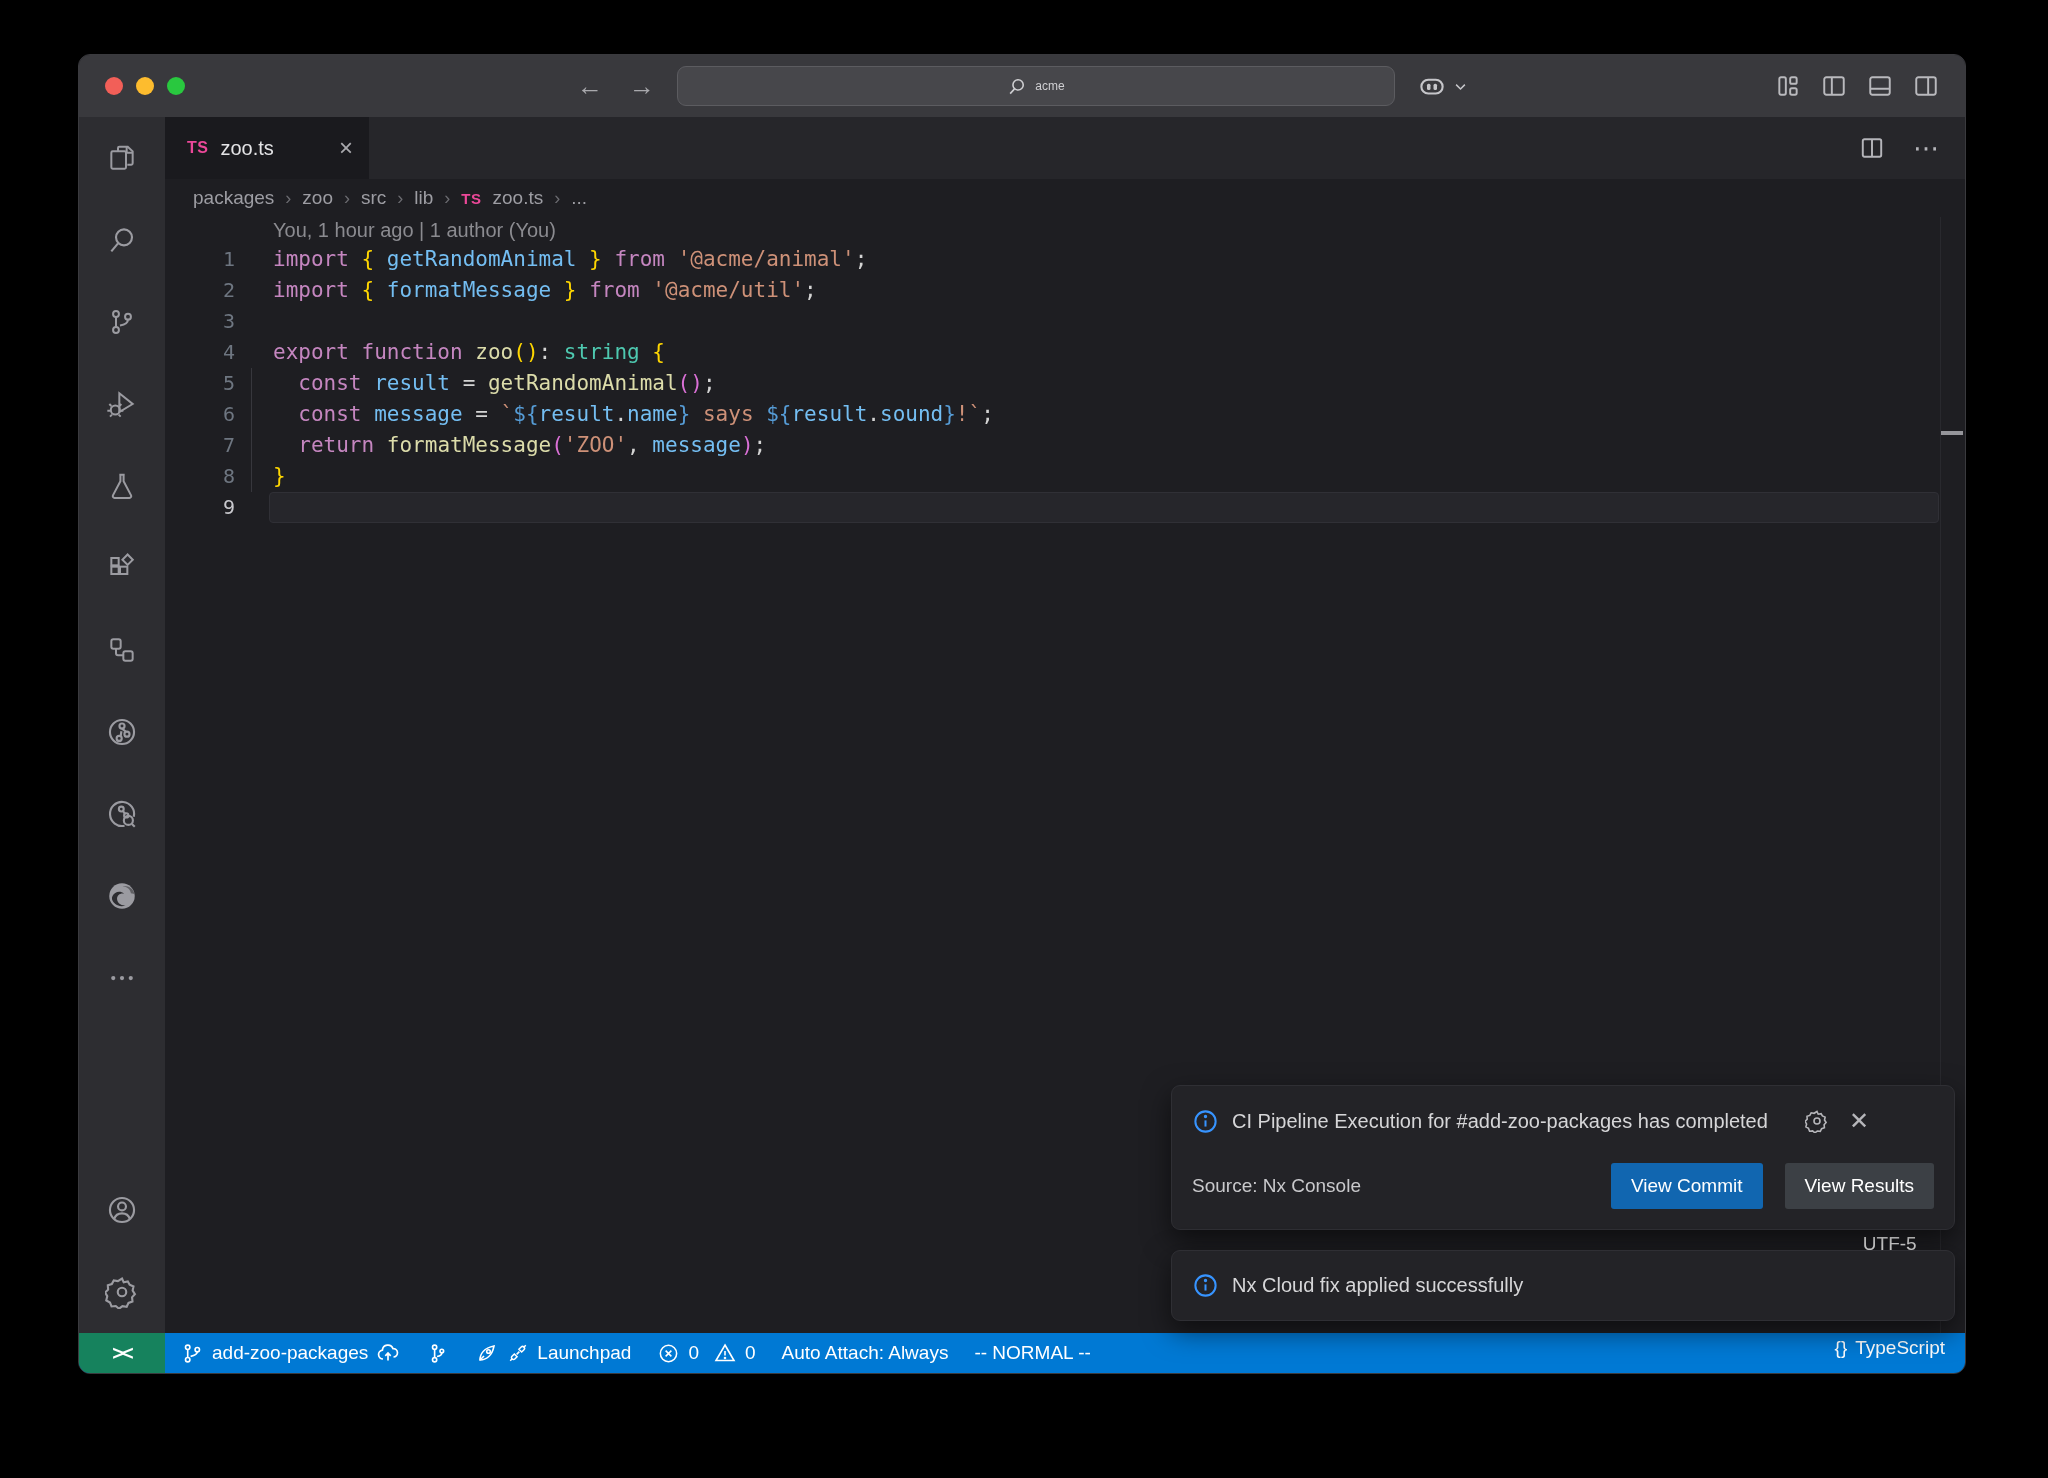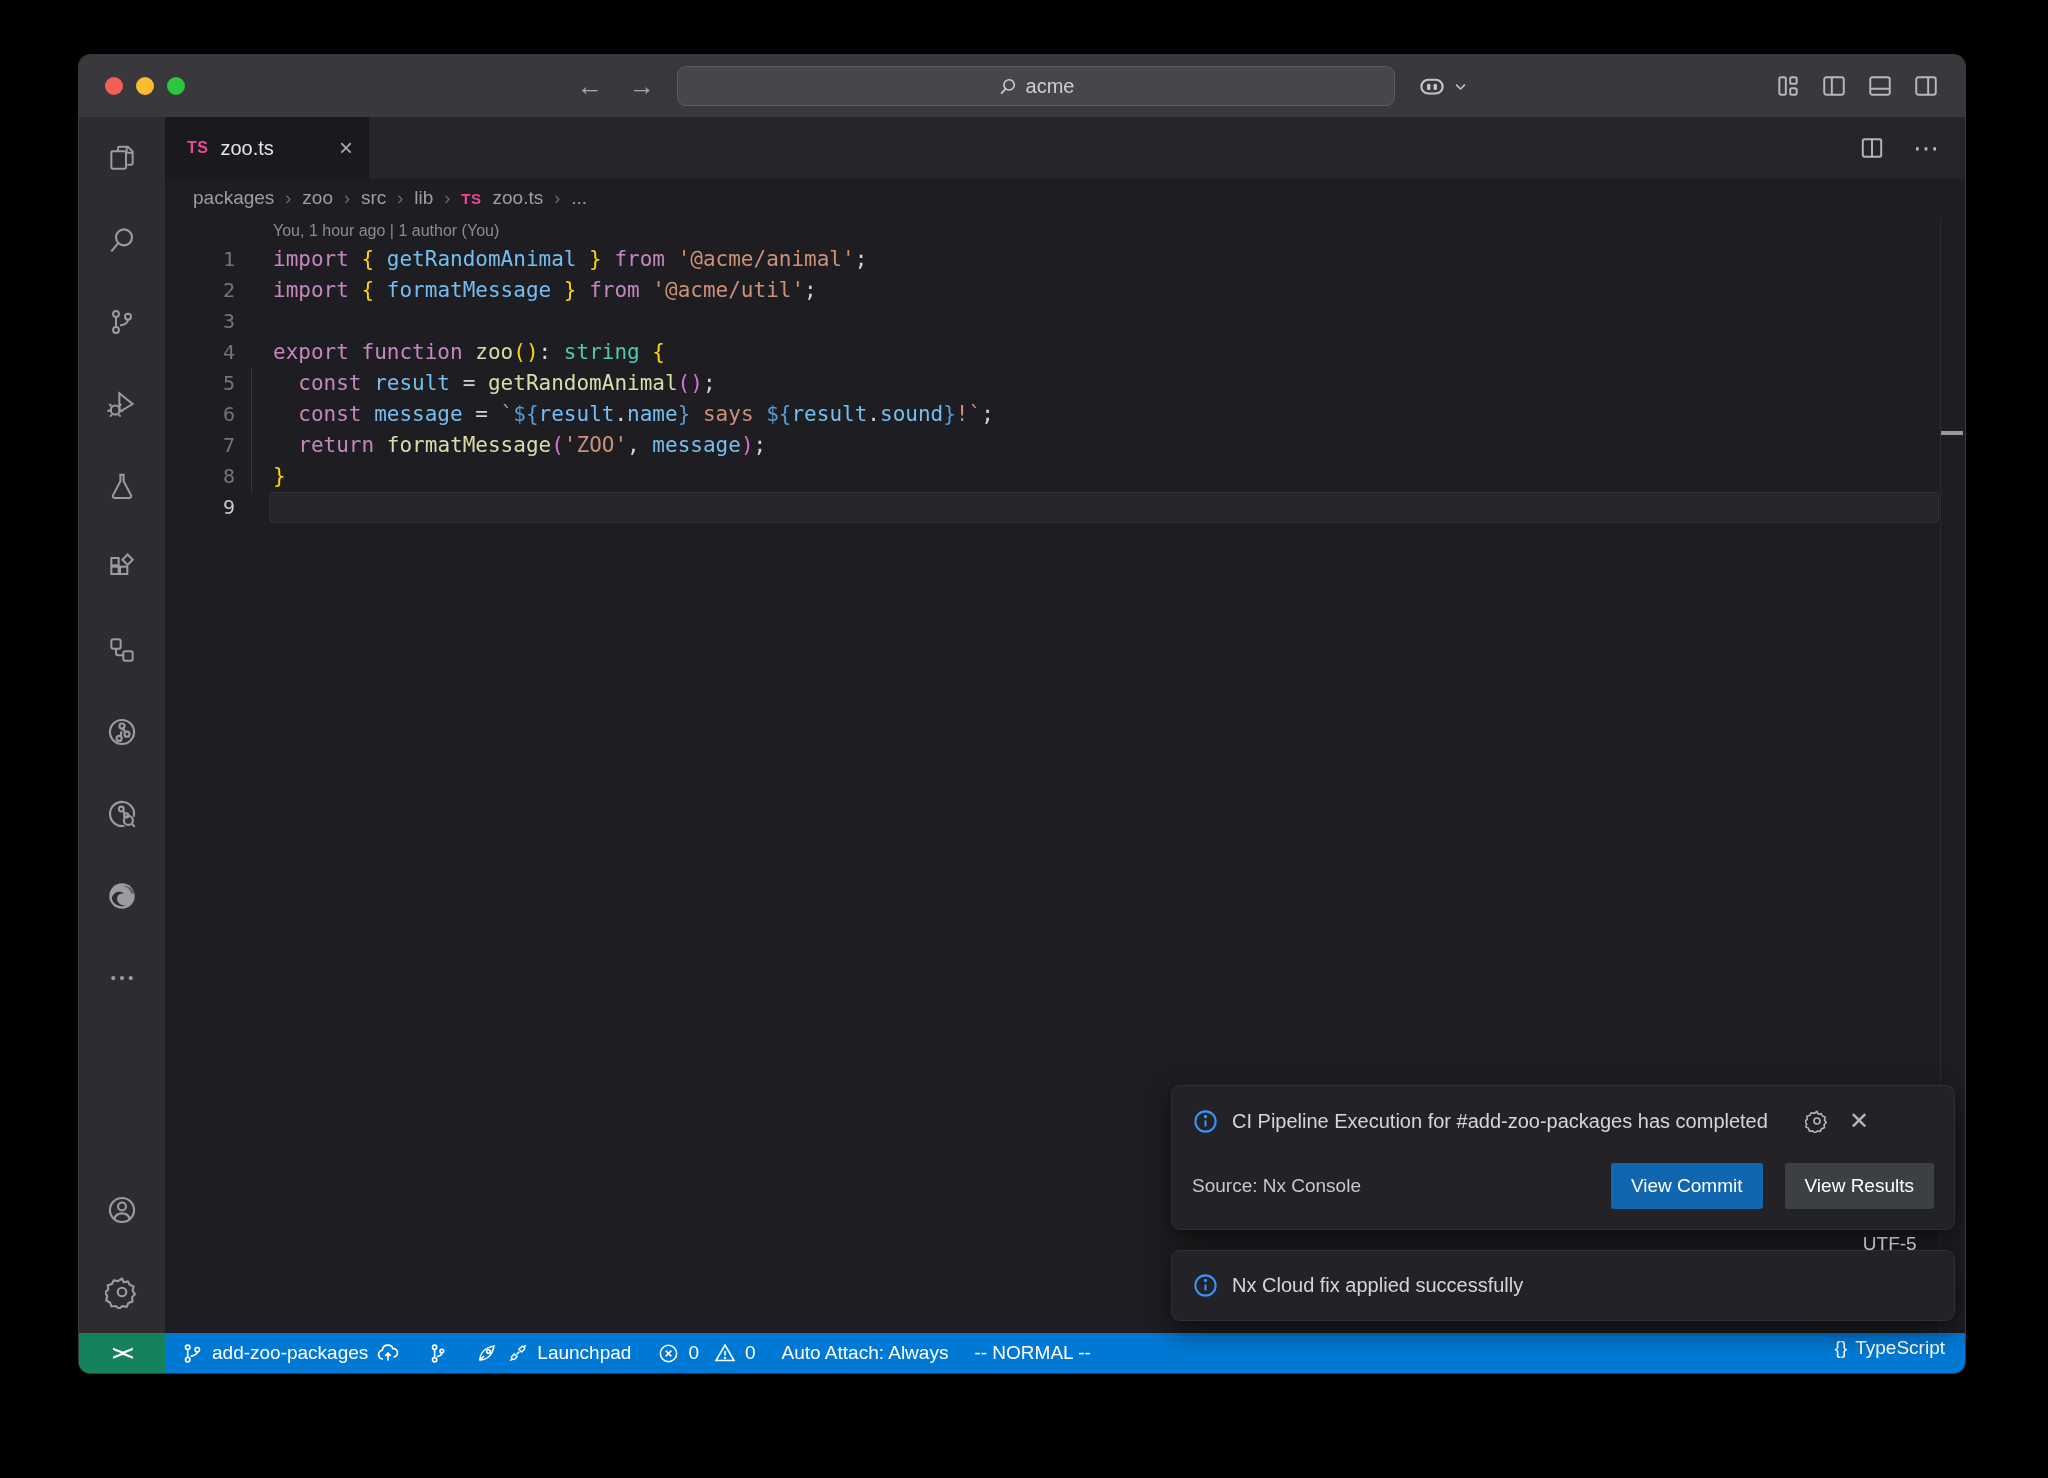--- a/index.html
+++ b/index.html
@@ -13,21 +13,21 @@
   .titlebar { height:62px; background:#39393d; position:relative; flex:none; }
   .traffic { position:absolute; left:26px; top:0; height:100%; display:flex; align-items:center; gap:13px; }
   .tl { width:18px; height:18px; border-radius:50%; }
   .tl.red{background:#f25f58} .tl.yellow{background:#fdbc2e} .tl.green{background:#29c83f}
   .navarrows { position:absolute; left:498px; top:0; height:100%; display:flex; align-items:center; gap:26px;
                color:#a9a9ad; font-size:26px; }
   .navarrows span { cursor:default; }
   .cmdcenter { position:absolute; left:598px; top:11px; width:718px; height:40px;
                background:#47474b; border:1px solid #5c5c60; border-radius:9px;
                display:flex; align-items:center; justify-content:center; gap:9px;
-               color:#cfcfd2; font-size:20px; }
+               color:#cfcfd2; font-size:12px; }
   .copilot-tb { position:absolute; left:1338px; top:0; height:100%; display:flex; align-items:center; gap:6px; color:#c6c6ca; }
   .layout-icons { position:absolute; right:26px; top:0; height:100%; display:flex; align-items:center; gap:20px; color:#b9b9bd; }
 
   
   .main { flex:1; display:flex; min-height:0; }
   .activitybar { width:86px; background:#2d2d31; display:flex; flex-direction:column; align-items:center; flex:none; }
   .ab-icon { width:86px; height:82px; display:flex; align-items:center; justify-content:center; color:#9b9ba1; }
   .ab-icon.push { margin-top:auto; }
 
   .editorcol { flex:1; display:flex; flex-direction:column; min-width:0; background:#1e1e22; }
@@ -39,21 +39,21 @@
   .tab-actions { margin-left:auto; display:flex; align-items:center; gap:28px; padding-right:26px; color:#b5b5ba; }
 
   .breadcrumbs { height:38px; display:flex; align-items:center; padding-left:28px; gap:11px;
                  color:#9d9da3; font-size:19px; flex:none; }
   .bc-sep { color:#6b6b70; font-size:18px; }
   .bc-ts { font-size:15px; }
 
   
   .code-area { flex:1; position:relative; font-family:"DejaVu Sans Mono", monospace; font-size:21px; overflow:hidden; }
   .codelens { height:27px; line-height:27px; padding-left:108px; color:#8b8b90;
-              font-family:"Liberation Sans", sans-serif; font-size:16px; }
+              font-family:"Liberation Sans", sans-serif; font-size:20px; }
   .code-line { display:flex; height:31px; line-height:31px; position:relative; }
   .gutter { width:70px; text-align:right; color:#6e7681; flex:none; font-size:20px; z-index:2; }
   .ltext { padding-left:38px; white-space:pre; z-index:2; }
   .code-line.active .gutter { color:#c9c9ce; }
   .active-bg { position:absolute; left:104px; right:26px; top:0; bottom:0;
                background:#26262b; border:1px solid #303036; border-radius:4px; z-index:1; }
   .indent-guide { position:absolute; left:86px; width:1px; background:#37373d; z-index:1; }
   .ruler-line { position:absolute; right:24px; top:0; bottom:0; width:1px; background:#29292e; }
   .ruler-mark { position:absolute; right:2px; width:22px; height:4px; background:#96969b; }
 

